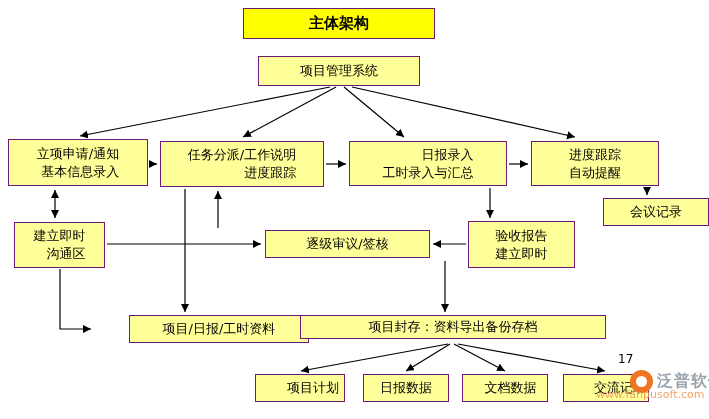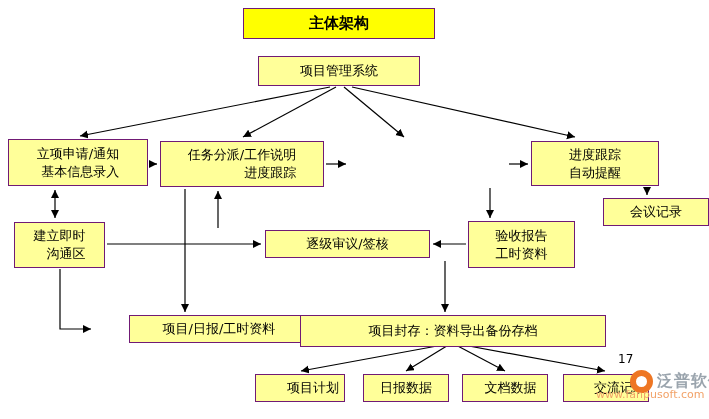--- a/index.html
+++ b/index.html
@@ -47,21 +47,21 @@
   .n-system     { left:258px; top:56px;  width:162px; height:30px; }
   .n-initiation { left:8px;   top:139px; width:140px; height:47px; }
   .n-task       { left:160px; top:141px; width:164px; height:46px; }
   .n-daily      { left:349px; top:141px; width:158px; height:45px; }
   .n-progress   { left:531px; top:141px; width:128px; height:45px; }
   .n-meeting    { left:603px; top:198px; width:106px;  height:28px; }
   .n-comm       { left:14px;  top:222px; width:91px;  height:46px; }
   .n-review     { left:265px; top:230px; width:165px; height:28px; }
   .n-acceptance { left:468px; top:221px; width:107px; height:47px; }
   .n-materials  { left:95px;  top:315px; width:180px; height:28px;margin-left:34px; }
-  .n-archive    { left:300px; top:315px; width:306px; height:32px; }
+  .n-archive    { left:300px; top:315px; width:306px; height:24px; }
   .n-plan       { left:255px; top:374px; width:90px;  height:28px;padding-left:26px; }
   .n-dailydata  { left:363px; top:374px; width:86px;  height:28px; }
   .n-docdata    { left:462px; top:374px; width:86px;  height:28px;padding-left:11px; }
   .n-commrec    { left:563px; top:374px; width:86px;  height:28px;padding-left:28px; }
 
   .page-number {
     position: absolute;
     left: 618px; top: 352px;
     font-size: 12px;
     color: #000000;
@@ -137,29 +137,31 @@
     </g>
   </svg>
 
   <div class="node title n-title">主体架构</div>
   <div class="node n-system">项目管理系统</div>
 
   <div class="node n-initiation">立项申请/通知
 基本信息录入</div>
   <div class="node n-task">任务分派/工作说明
 进度跟踪</div>
+  <div class="node n-daily">日报录入
+工时录入与汇总</div>
   <div class="node n-progress">进度跟踪
 自动提醒</div>
   <div class="node n-meeting">会议记录</div>
 
   <div class="node n-comm">建立即时
 沟通区</div>
   <div class="node n-review">逐级审议/签核</div>
   <div class="node n-acceptance">验收报告
-工时资料</div>
+建立即时</div>
 
   <div class="node n-materials">项目/日报/工时资料</div>
   <div class="node n-archive">项目封存：资料导出备份存档</div>
 
   <div class="node n-plan">项目计划</div>
   <div class="node n-dailydata">日报数据</div>
   <div class="node n-docdata">文档数据</div>
   <div class="node n-commrec">交流记录</div>
 
   <div class="page-number">17</div>

